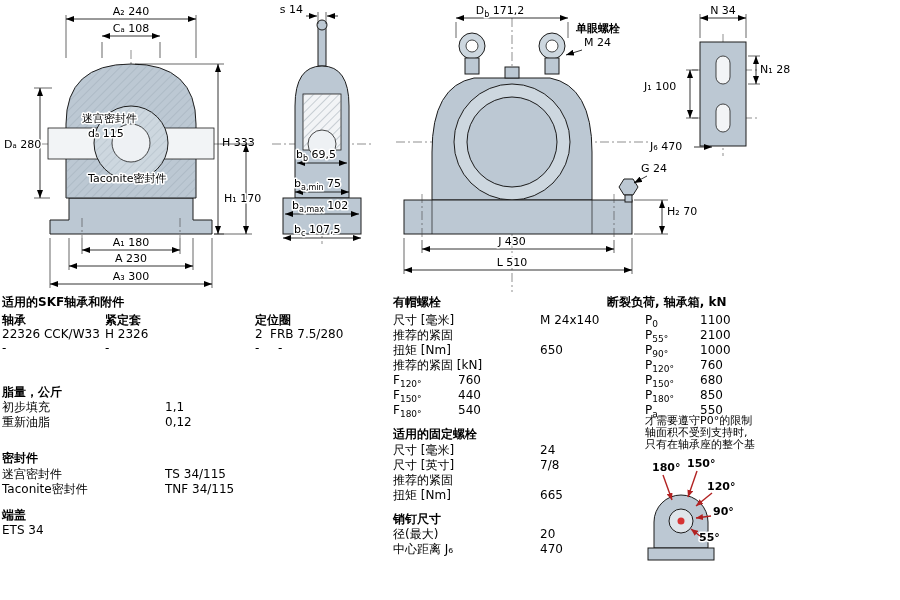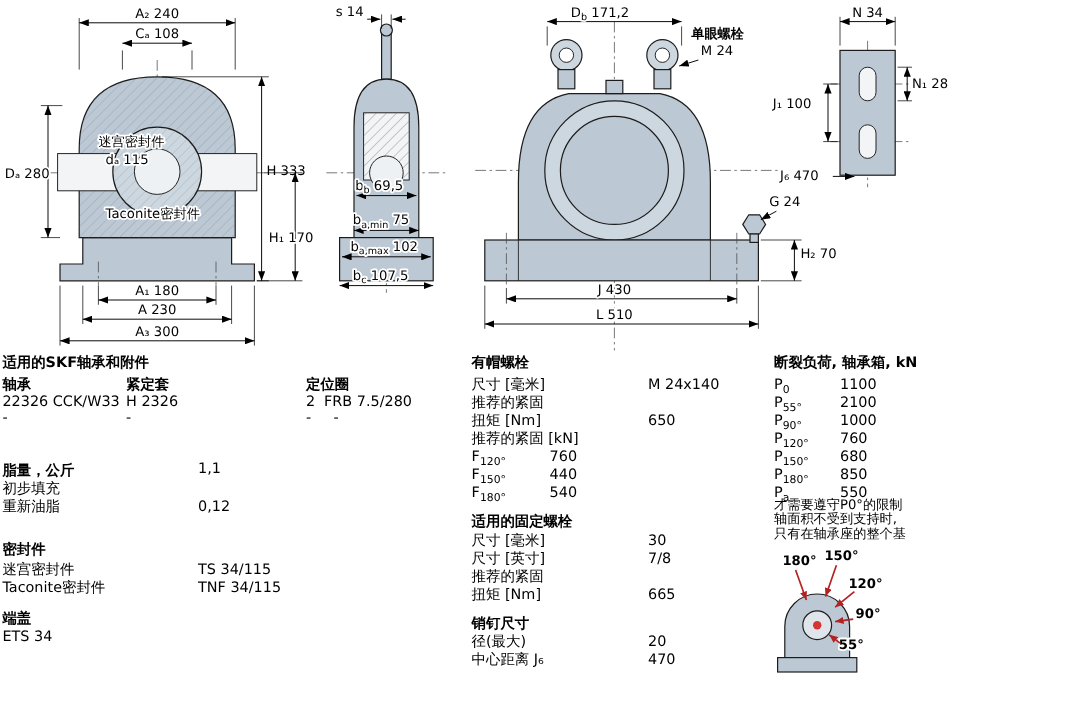--- a/index.html
+++ b/index.html
@@ -259,21 +259,21 @@
   <span class="t" style="left:105px;top:328px">H 2326</span>
   <span class="t" style="left:255px;top:328px">2</span>
   <span class="t" style="left:270px;top:328px">FRB 7.5/280</span>
   <span class="t" style="left:2px;top:342px">-</span>
   <span class="t" style="left:105px;top:342px">-</span>
   <span class="t" style="left:255px;top:342px">-</span>
   <span class="t" style="left:278px;top:342px">-</span>
 
   <span class="t b" style="left:2px;top:386px">脂量，公斤</span>
   <span class="t" style="left:2px;top:401px">初步填充</span>
-  <span class="t" style="left:165px;top:384px">1,1</span>
+  <span class="t" style="left:165px;top:401px">1,1</span>
   <span class="t" style="left:2px;top:416px">重新油脂</span>
   <span class="t" style="left:165px;top:416px">0,12</span>
 
   <span class="t b" style="left:2px;top:452px">密封件</span>
   <span class="t" style="left:2px;top:468px">迷宫密封件</span>
   <span class="t" style="left:165px;top:468px">TS 34/115</span>
   <span class="t" style="left:2px;top:483px">Taconite密封件</span>
   <span class="t" style="left:165px;top:483px">TNF 34/115</span>
 
   <span class="t b" style="left:2px;top:509px">端盖</span>
@@ -288,34 +288,34 @@
   <span class="t" style="left:393px;top:359px">推荐的紧固 [kN]</span>
   <span class="t" style="left:393px;top:374px"><span>F</span><sub>120°</sub></span>
   <span class="t" style="left:458px;top:374px">760</span>
   <span class="t" style="left:393px;top:389px"><span>F</span><sub>150°</sub></span>
   <span class="t" style="left:458px;top:389px">440</span>
   <span class="t" style="left:393px;top:404px"><span>F</span><sub>180°</sub></span>
   <span class="t" style="left:458px;top:404px">540</span>
 
   <span class="t b" style="left:393px;top:428px">适用的固定螺栓</span>
   <span class="t" style="left:393px;top:444px">尺寸 [毫米]</span>
-  <span class="t" style="left:540px;top:444px">30</span>
+  <span class="t" style="left:540px;top:444px">24</span>
   <span class="t" style="left:393px;top:459px">尺寸 [英寸]</span>
   <span class="t" style="left:540px;top:459px">7/8</span>
   <span class="t" style="left:393px;top:474px">推荐的紧固</span>
   <span class="t" style="left:393px;top:489px">扭矩 [Nm]</span>
   <span class="t" style="left:540px;top:489px">665</span>
 
   <span class="t b" style="left:393px;top:513px">销钉尺寸</span>
   <span class="t" style="left:393px;top:528px">径(最大)</span>
   <span class="t" style="left:540px;top:528px">20</span>
   <span class="t" style="left:393px;top:543px">中心距离 J₆</span>
   <span class="t" style="left:540px;top:543px">470</span>
 
-  <span class="t b" style="left:645px;top:296px">断裂负荷, 轴承箱, kN</span>
+  <span class="t b" style="left:607px;top:296px">断裂负荷, 轴承箱, kN</span>
   <span class="t" style="left:645px;top:314px"><span>P</span><sub>0</sub></span>
   <span class="t" style="left:700px;top:314px">1100</span>
   <span class="t" style="left:645px;top:329px"><span>P</span><sub>55°</sub></span>
   <span class="t" style="left:700px;top:329px">2100</span>
   <span class="t" style="left:645px;top:344px"><span>P</span><sub>90°</sub></span>
   <span class="t" style="left:700px;top:344px">1000</span>
   <span class="t" style="left:645px;top:359px"><span>P</span><sub>120°</sub></span>
   <span class="t" style="left:700px;top:359px">760</span>
   <span class="t" style="left:645px;top:374px"><span>P</span><sub>150°</sub></span>
   <span class="t" style="left:700px;top:374px">680</span>

